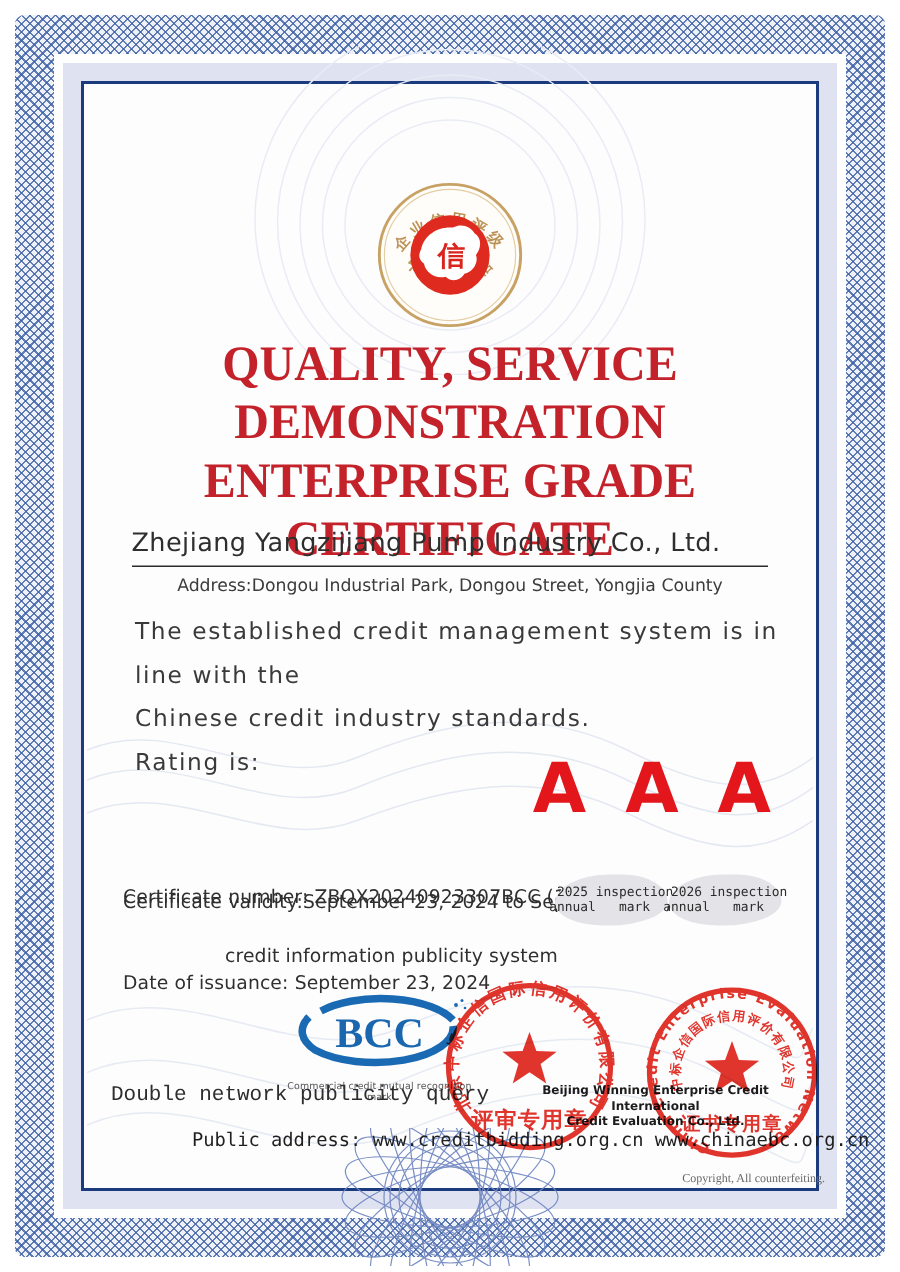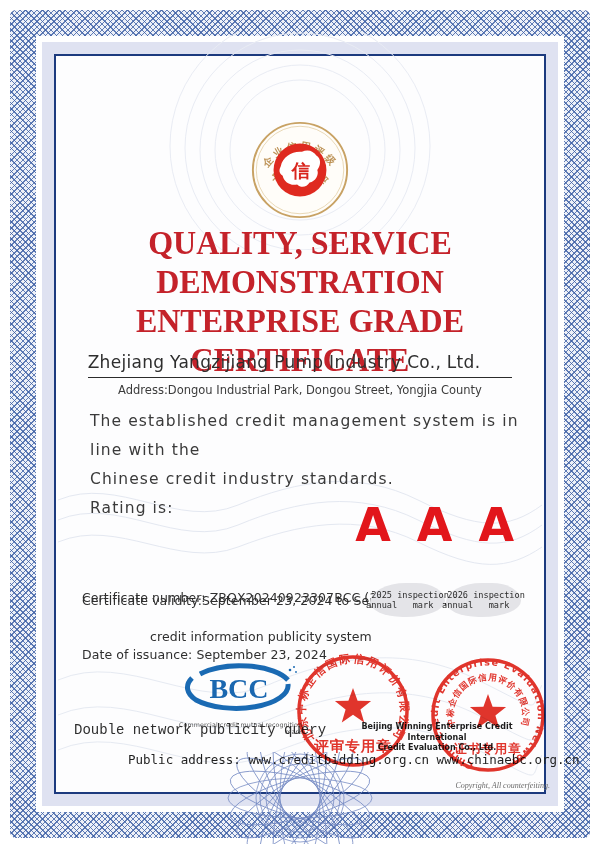--- a/index.html
+++ b/index.html
@@ -57,34 +57,34 @@
   .d4 { top:629px; left:150px; } .d5 { top:647px; }
 
   .oval { width:75px; height:34px; background:#e4e4e8;
     border-radius:55% 45% 60% 50% / 65% 60% 55% 50%;
     display:flex; flex-direction:row; align-items:center; justify-content:center;
     font-family:"DejaVu Sans Mono", monospace; font-size:8.6px; line-height:10.5px;
     color:#2b2b2b; text-align:center; z-index:4; }
   .oval1 { left:370px; top:583px; }
   .oval2 { left:446px; top:583px; }
 
-  .bcc { left:176px; top:660px; width:126px; text-align:right; z-index:4; }
+  .bcc { left:190px; top:660px; width:126px; text-align:center; z-index:4; }
   .bcc-caption { margin-top:1px; font-size:6.3px; color:#555; letter-spacing:.1px; }
 
   .query { left:74px; top:722px; font-family:Liberation Mono, monospace;
     font-size:14px; color:#2d2d2d; }
 
   .issuer { left:332px; top:722px; width:210px; z-index:5;
     font-size:8px; font-weight:bold; color:#1c1c1c; line-height:10.5px; text-align:center; }
 
   .pubaddr { left:128px; top:752px; font-family:"DejaVu Sans Mono", monospace;
     font-size:12.5px; color:#1f1f1f; white-space:nowrap; }
 
   .copyright { left:440px; top:781px; width:110px; text-align:right;
-    font-family:"Liberation Serif", serif; font-size:8px; color:#6a6a6a; z-index:5;font-style:italic; }
+    font-family:"Liberation Serif", serif; font-size:8px; color:#6a6a6a; z-index:5; }
 
   .stamp { z-index:6; mix-blend-mode:multiply; opacity:.93; }
   .stamp-left  { left:294px; top:652px; width:118px; height:118px; }
   .stamp-right { left:428px; top:655px; width:120px; height:120px; }
 
   .rosette { left:222px; top:752px; width:156px; height:92px; z-index:3; opacity:.95; }
 </style>
 </head>
 <body>
 

